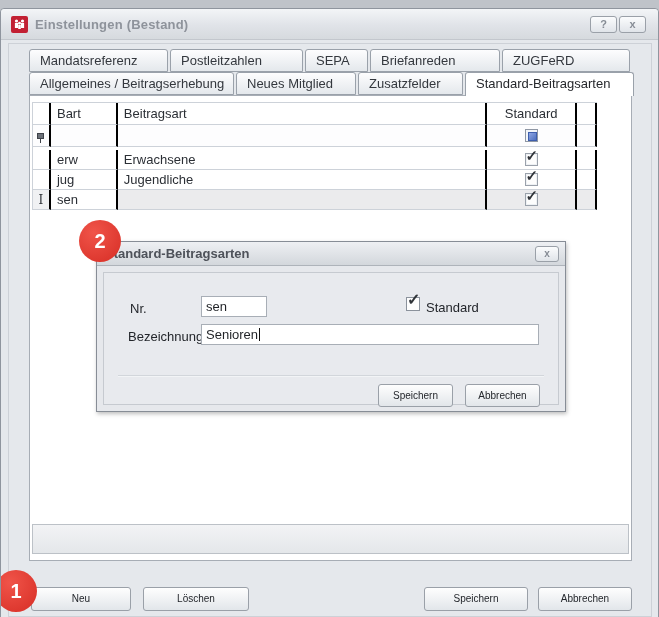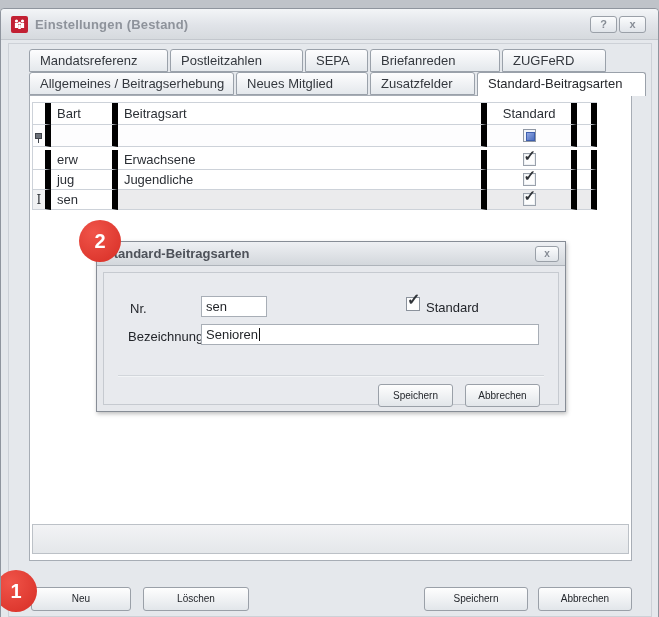--- a/index.html
+++ b/index.html
@@ -58,21 +58,21 @@
   
   .panel{
     position:absolute;left:28px;top:86px;width:603px;height:466px;
     background:#fff;border:1px solid #a7adb5;z-index:2;
   }
 
   
   .grid{position:absolute;left:2px;top:6px;width:565px;border-top:1px solid #cdd2d9;border-left:1px solid #cdd2d9;}
   .g-row{display:flex;}
   .g-cell{
-    border-right:6px solid #000000;border-bottom:1px solid #cdd2d9;
+    border-right:2px solid #000000;border-bottom:1px solid #cdd2d9;
     font-size:13px;color:#2b2f35;padding-left:6px;display:flex;align-items:center;
     background:#fff;overflow:hidden;
   }
   .c-ind{width:18px;padding-left:0;justify-content:center;}
   .c-bart{width:67px;}
   .c-beitrag{width:370px;}
   .c-std{width:90px;justify-content:center;padding-left:0;}
   .c-fill{width:20px;padding-left:0;}
   .g-head .g-cell{height:22px;}
   .g-filter .g-cell{height:22px;background:#fdfdfe;}
@@ -188,26 +188,26 @@
     </div>
   </div>
 
   <div class="client-frame"></div>
 
   <div class="tabs-row row1">
     <div class="tab" style="width:139px">Mandatsreferenz</div>
     <div class="tab" style="width:133px">Postleitzahlen</div>
     <div class="tab" style="width:63px">SEPA</div>
     <div class="tab" style="width:130px">Briefanreden</div>
-    <div class="tab" style="width:104px">ZUGFeRD</div>
+    <div class="tab" style="width:128px">ZUGFeRD</div>
   </div>
 
   <div class="tabs-row row2">
     <div class="tab" style="width:205px">Allgemeines / Beitragserhebung</div>
-    <div class="tab" style="width:132px">Neues Mitglied</div>
+    <div class="tab" style="width:120px">Neues Mitglied</div>
     <div class="tab" style="width:105px">Zusatzfelder</div>
     <div class="tab active" style="width:169px">Standard-Beitragsarten</div>
   </div>
 
   <div class="panel">
 
     <div class="grid">
 
       <div class="g-row g-head">
         <div class="g-cell c-ind"></div>

